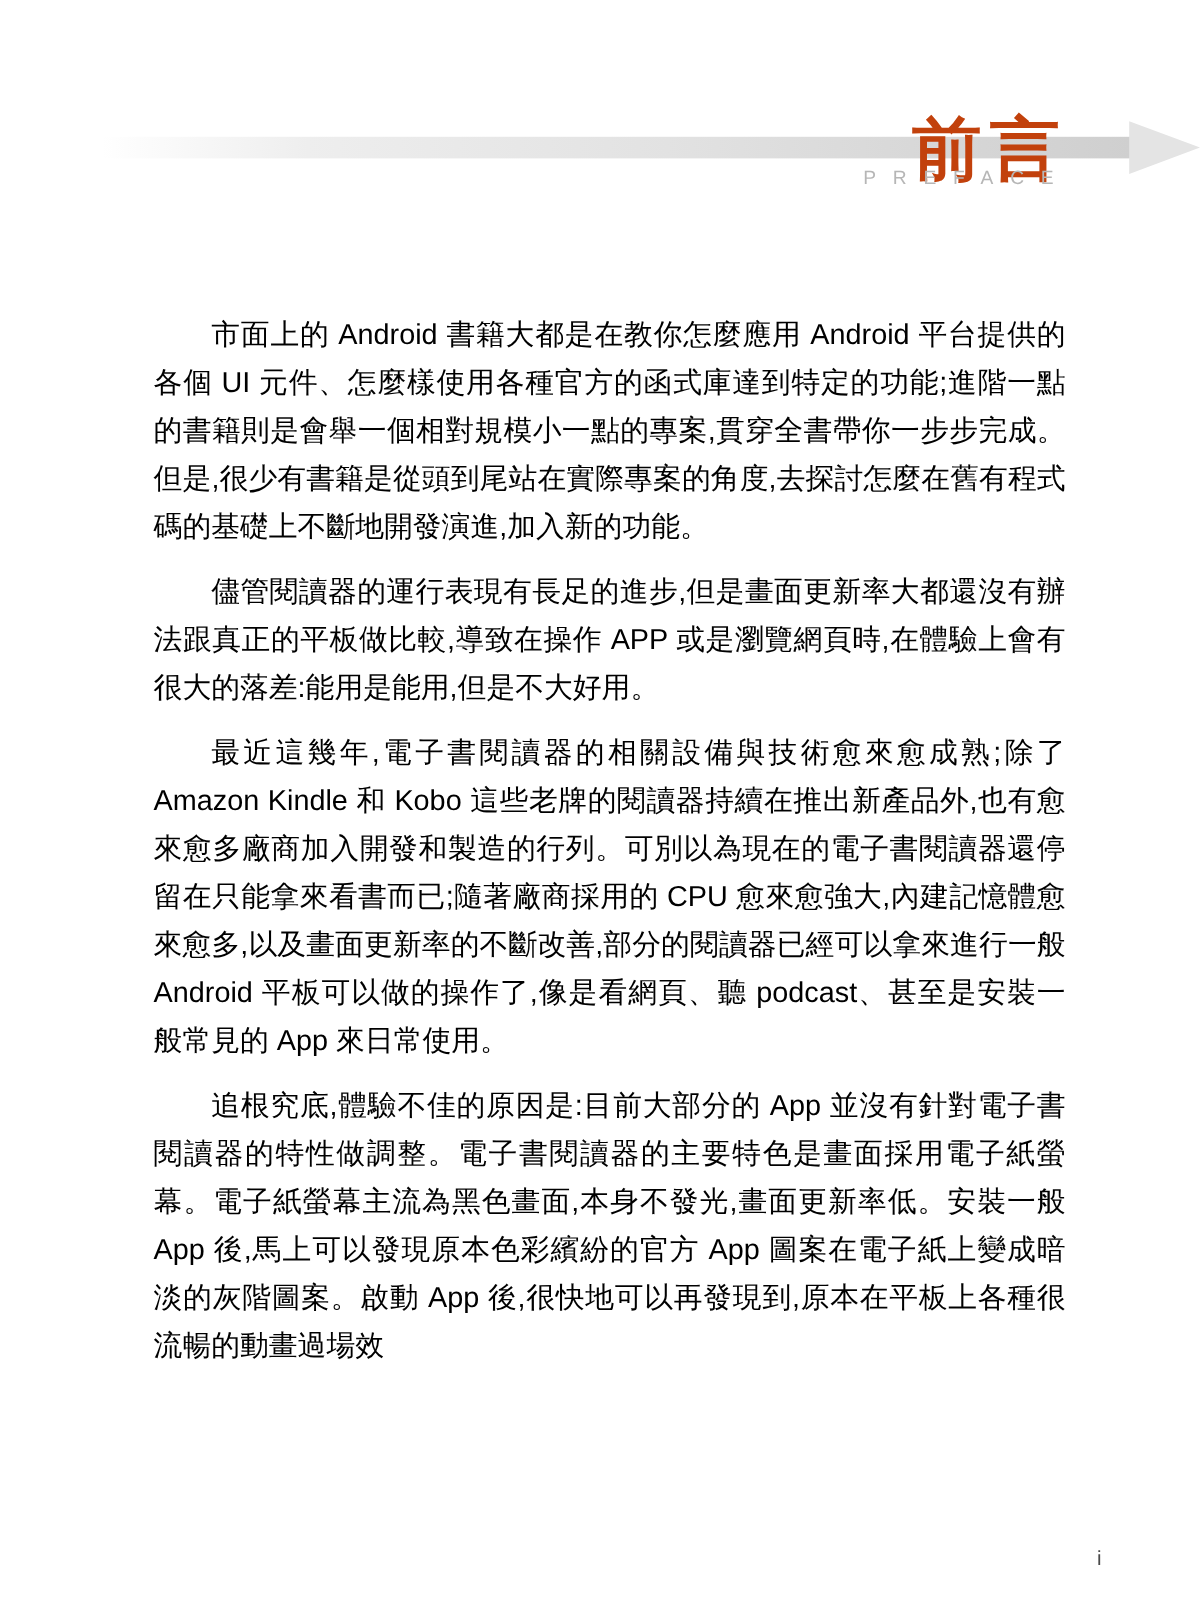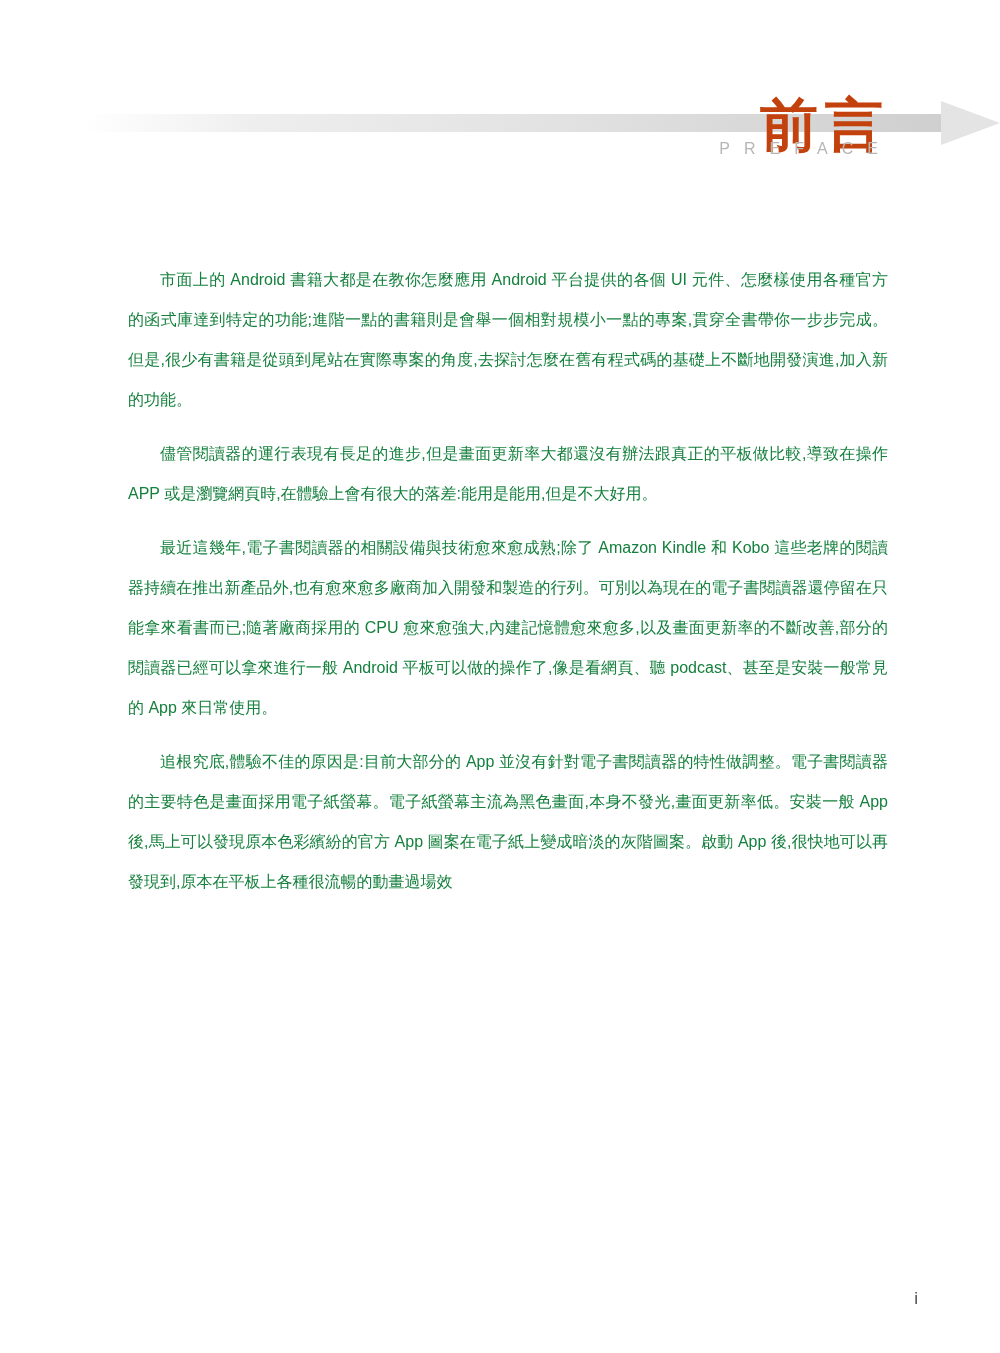--- a/index.html
+++ b/index.html
@@ -61,23 +61,23 @@
     z-index: 2;
     white-space: nowrap;
   }
 
   
   .content {
     position: absolute;
     top: 260px;
     left: 128px;
     width: 760px;
-    font-size: 16px;
+    font-size: 24px;
     line-height: 40px;
-    color: #15803d;
+    color: #000000;
     text-align: justify;
   }
   .content p {
     margin: 0 0 14px 0;
     text-indent: 2em;
   }
 
   .page-number {
     position: absolute;
     right: 82px;

